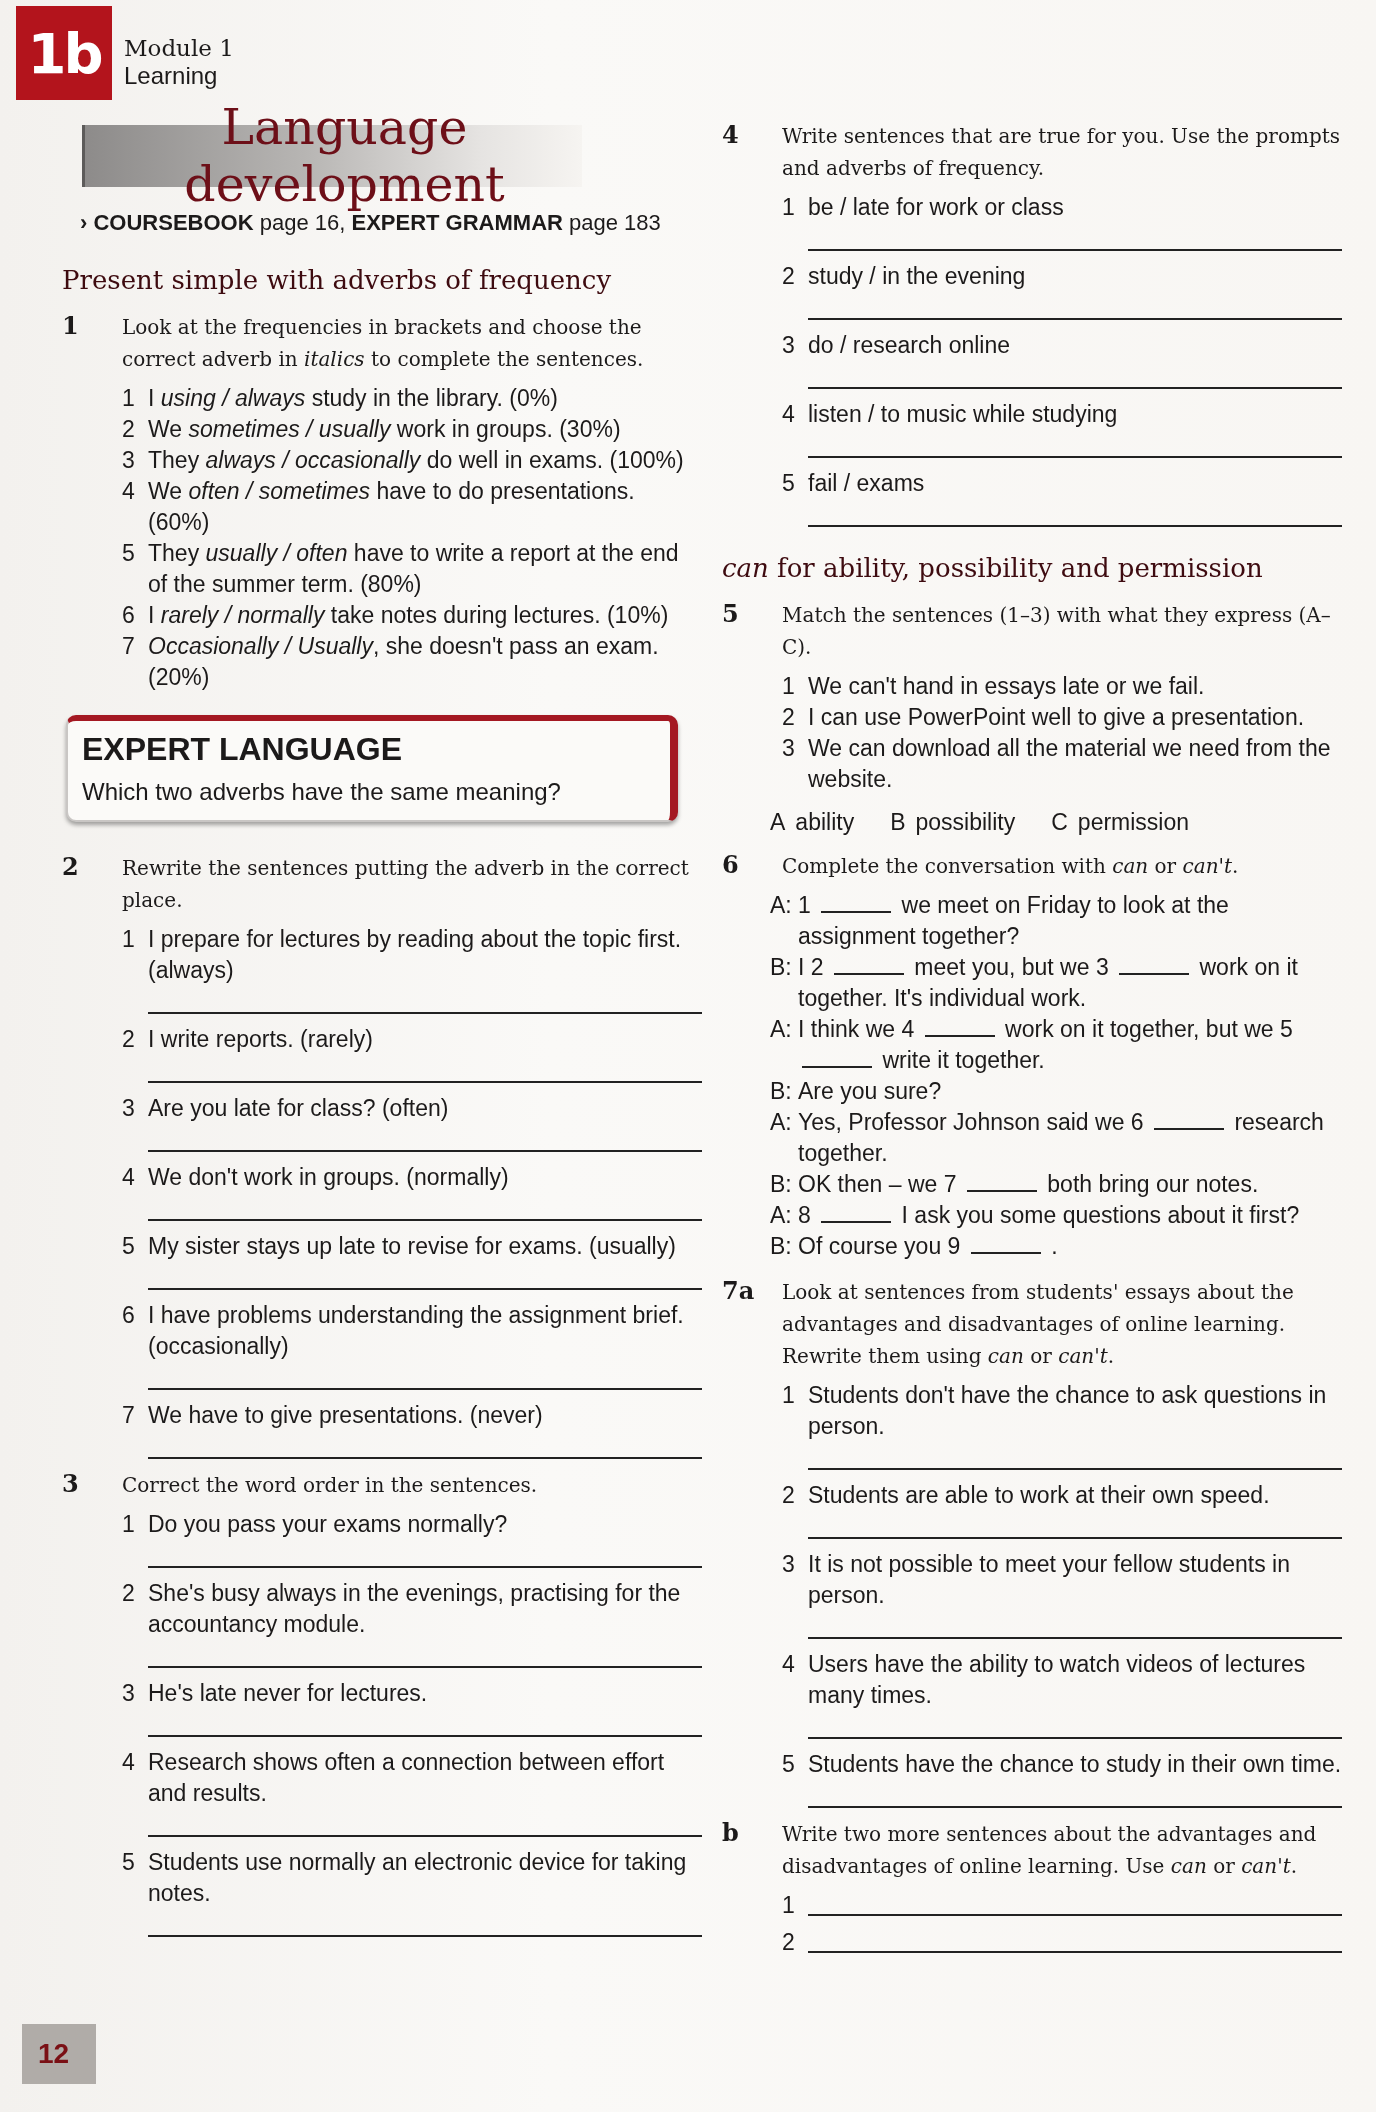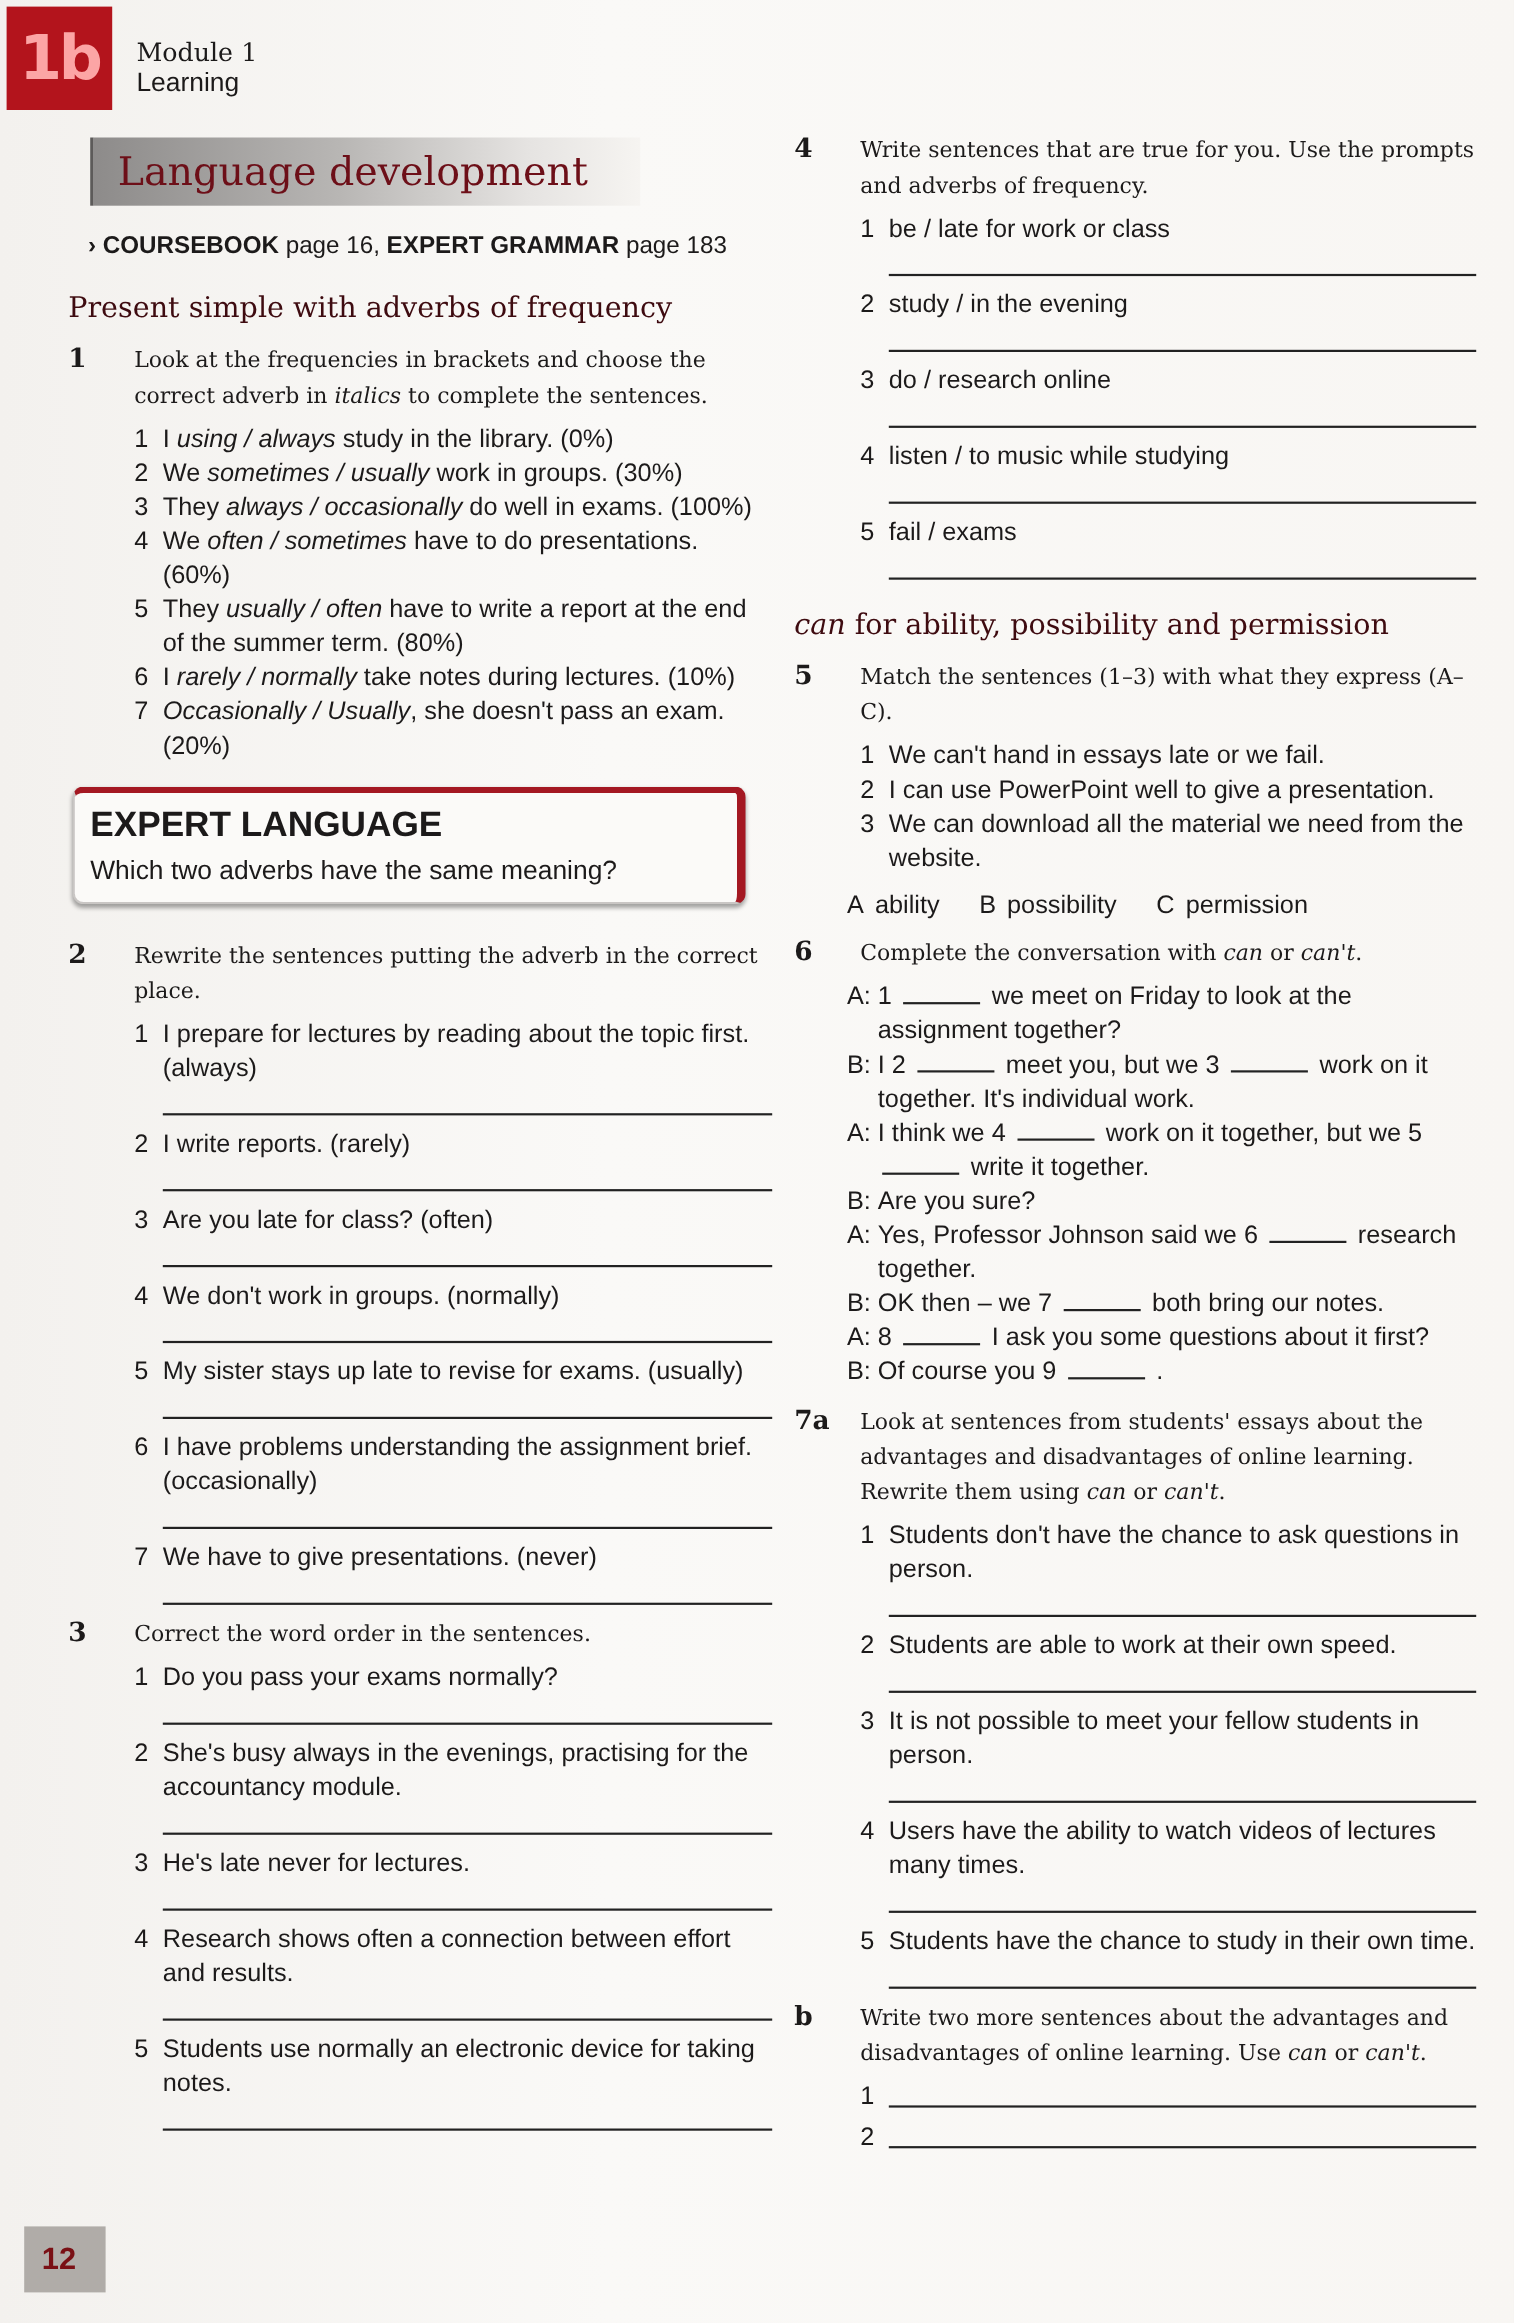--- a/index.html
+++ b/index.html
@@ -8,36 +8,36 @@
     background: #f6f4f1;
     color: #1c1a1a;
     font-family: "Liberation Sans", sans-serif;
     position: relative;
     overflow: hidden;
   }
   .page { position: absolute; inset: 0; background: linear-gradient(90deg, #f3f1ee 0%, #faf9f7 40%, #f8f6f3 100%); }
 
   
   .module-badge {
-    position: absolute; left: 6px; top: 6px; width: 96px; height: 94px;
-    background: #b3141c; color: #fca5a5;
+    position: absolute; left: 16px; top: 6px; width: 96px; height: 94px;
+    background: #b3141c; color: #ffffff;
     font-family: "DejaVu Sans", sans-serif; font-weight: bold; font-size: 56px;
     display: flex; align-items: center; justify-content: center; letter-spacing: -3px;
   }
   .module-info { position: absolute; left: 124px; top: 34px; line-height: 28px; }
   .module-info .mod { font-family: "DejaVu Serif", serif; font-size: 23px; }
   .module-info .topic { font-family: "Liberation Sans", sans-serif; font-size: 24px; }
 
   .lang-dev {
     position: absolute; left: 82px; top: 125px; width: 500px; height: 62px;
     background: linear-gradient(90deg, #8d8b8a 0%, #b8b6b4 45%, #e6e4e2 80%, #f6f4f1 100%);
     border-left: 3px solid #5d5b5a;
     display: flex; align-items: center; padding-left: 22px;
   }
-  .lang-dev span { font-family: "DejaVu Serif", serif; font-size: 36px; color: #6d0f18; }
+  .lang-dev span { font-family: "DejaVu Serif", serif; font-size: 49px; color: #6d0f18; text-align: center; }
 
   .coursebook-ref { position: absolute; left: 80px; top: 210px; font-size: 22px; }
   .coursebook-ref b { font-weight: bold; }
 
   .col-left { position: absolute; left: 62px; top: 265px; width: 640px; }
   .col-right { position: absolute; left: 722px; top: 120px; width: 620px; }
 
   .section-heading {
     font-family: "DejaVu Serif", serif; font-size: 26px; color: #3e0b10;
     margin-bottom: 16px;

